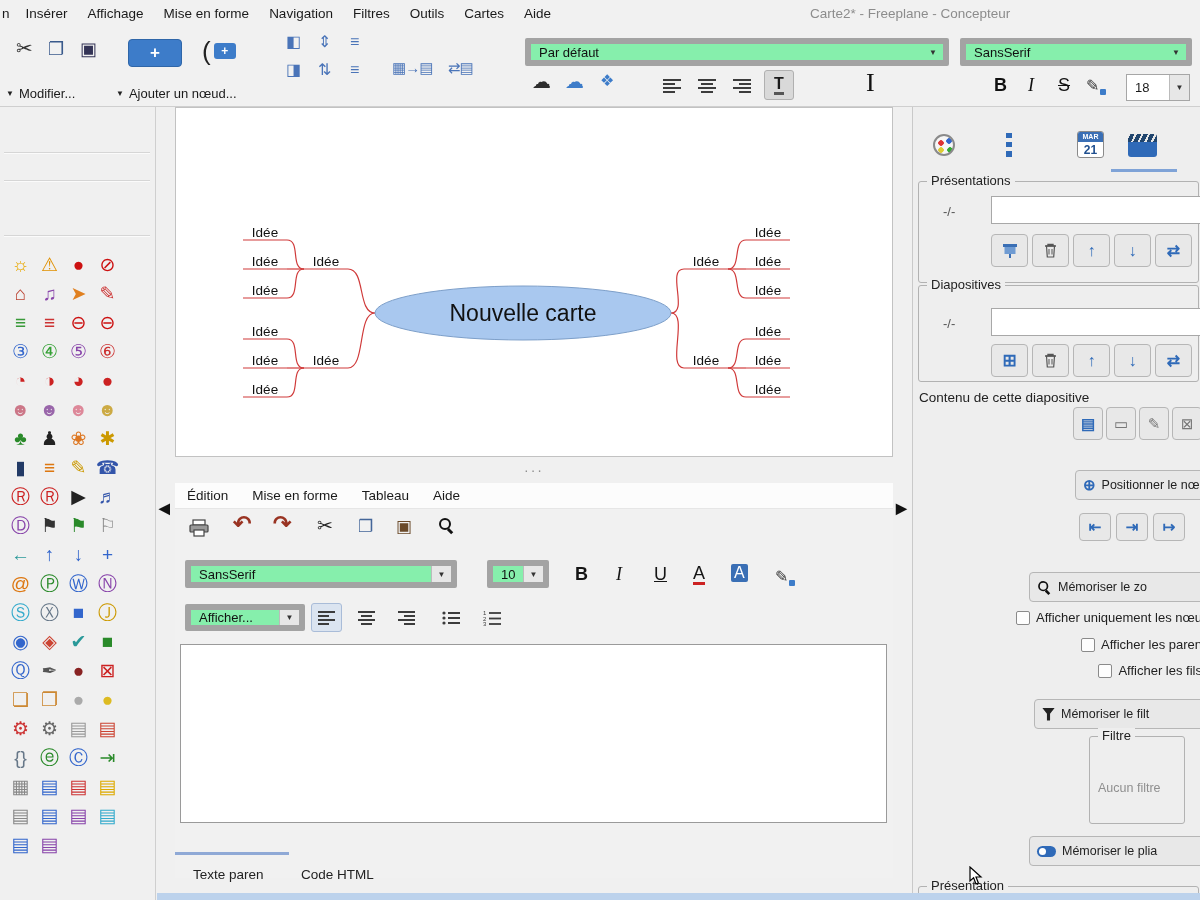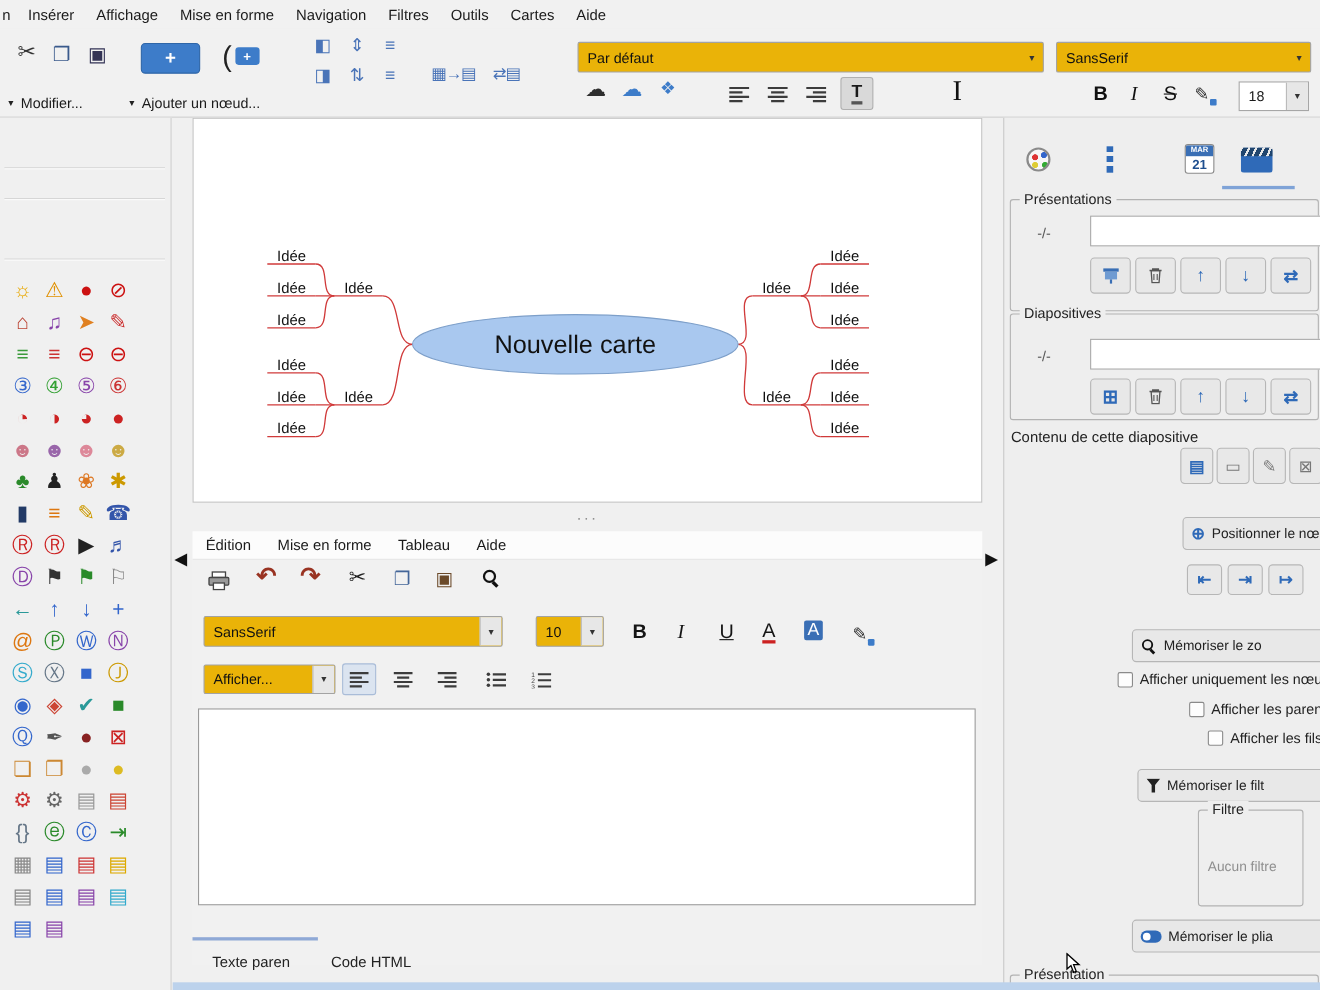--- a/index.html
+++ b/index.html
@@ -22,21 +22,21 @@
   .blue-btn{position:absolute;background:#3d7cc9;border:1px solid #2f66a8;border-radius:4px;
             color:#fff;display:flex;align-items:center;justify-content:center;
             font-size:17px;font-weight:bold;}
   .paren-grp{position:absolute;display:flex;align-items:center;gap:3px;}
   .paren-grp .paren{font-size:26px;color:#222;line-height:1;}
   .mini-blue{display:inline-flex;align-items:center;justify-content:center;width:22px;height:16px;
              background:#3d7cc9;border-radius:3px;color:#fff;font-size:12px;font-weight:bold;line-height:1;}
   .flat-btn{position:absolute;display:flex;align-items:center;gap:5px;background:transparent;border:none;
             font-size:13px;color:#1a1a1a;font-family:"Liberation Sans",sans-serif;}
   .flat-btn .dd{font-size:8px;color:#222;}
-  .combo{position:absolute;background:#eab308;border:1px solid #a3a3a3;border-radius:2px;
+  .combo{position:absolute;background:#86efac;border:6px solid #a3a3a3;border-radius:2px;
          display:flex;align-items:center;overflow:hidden;}
   .combo-text{flex:1;padding-left:8px;font-size:13px;color:#111;white-space:nowrap;overflow:hidden;}
   .combo-arrow{width:20px;text-align:center;font-size:8px;color:#333;flex:0 0 20px;}
   .combo-arrow.cell{background:#e7e7e7;border-left:1px solid #bbb;height:100%;
                     display:flex;align-items:center;justify-content:center;}
   .tbox{position:absolute;width:30px;height:30px;background:#d9d9d9;border:1px solid #b0b0b0;border-radius:3px;
         display:flex;align-items:center;justify-content:center;}
   .tbox .tg{font-size:16px;font-weight:bold;border-bottom:3px solid #555;line-height:1.1;}
   .serif-i{font-family:"Liberation Serif",serif;font-size:26px;color:#111;}
   .spinner{position:absolute;background:#fff;border:1px solid #a6a6a6;display:flex;align-items:center;}
@@ -136,20 +136,21 @@
   <div class="menubar">
     <span class="menu-item partial">n</span>
     <span class="menu-item">Insérer</span>
     <span class="menu-item">Affichage</span>
     <span class="menu-item">Mise en forme</span>
     <span class="menu-item">Navigation</span>
     <span class="menu-item">Filtres</span>
     <span class="menu-item">Outils</span>
     <span class="menu-item">Cartes</span>
     <span class="menu-item">Aide</span>
+    <span class="window-title">Carte2* - Freeplane - Concepteur</span>
   </div>
 
   <div class="toolbar">
     <span class="tb-ico" style="left:16px;top:12px;font-size:20px;color:#333">✂</span>
     <span class="tb-ico" style="left:48px;top:14px;font-size:18px;color:#3a5a8c">❐</span>
     <span class="tb-ico" style="left:80px;top:14px;font-size:18px;color:#333355">▣</span>
 
     <span class="blue-btn" style="left:128px;top:13px;width:54px;height:28px">
       <span>+</span>
     </span>

